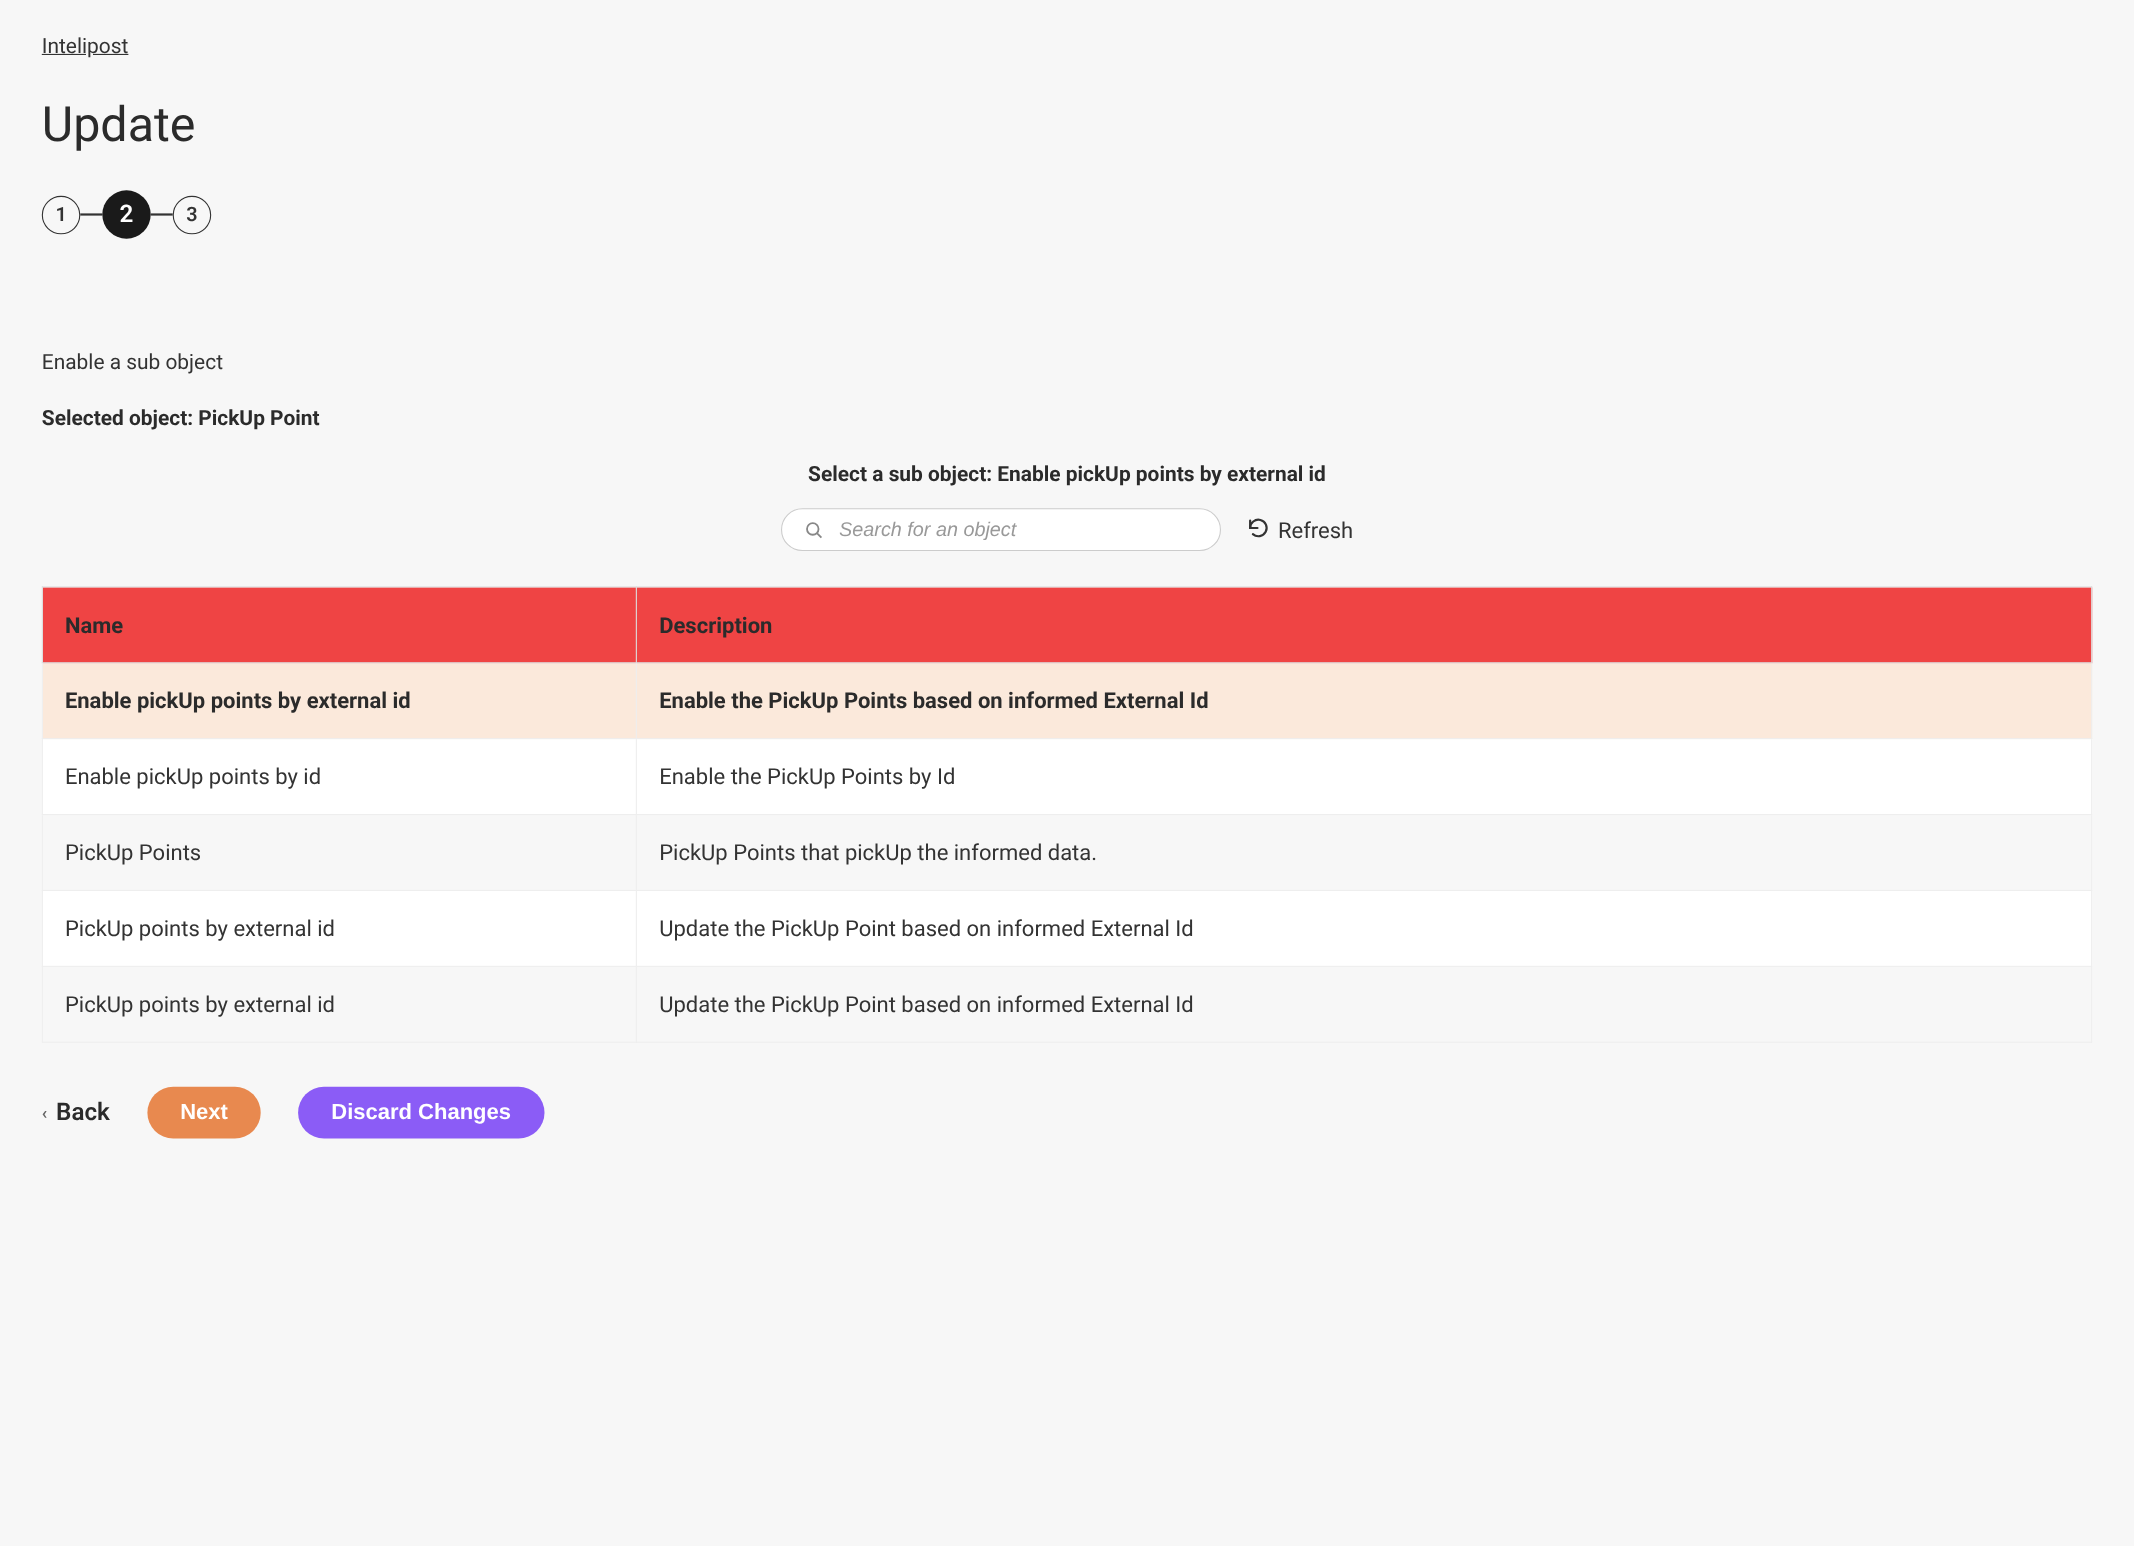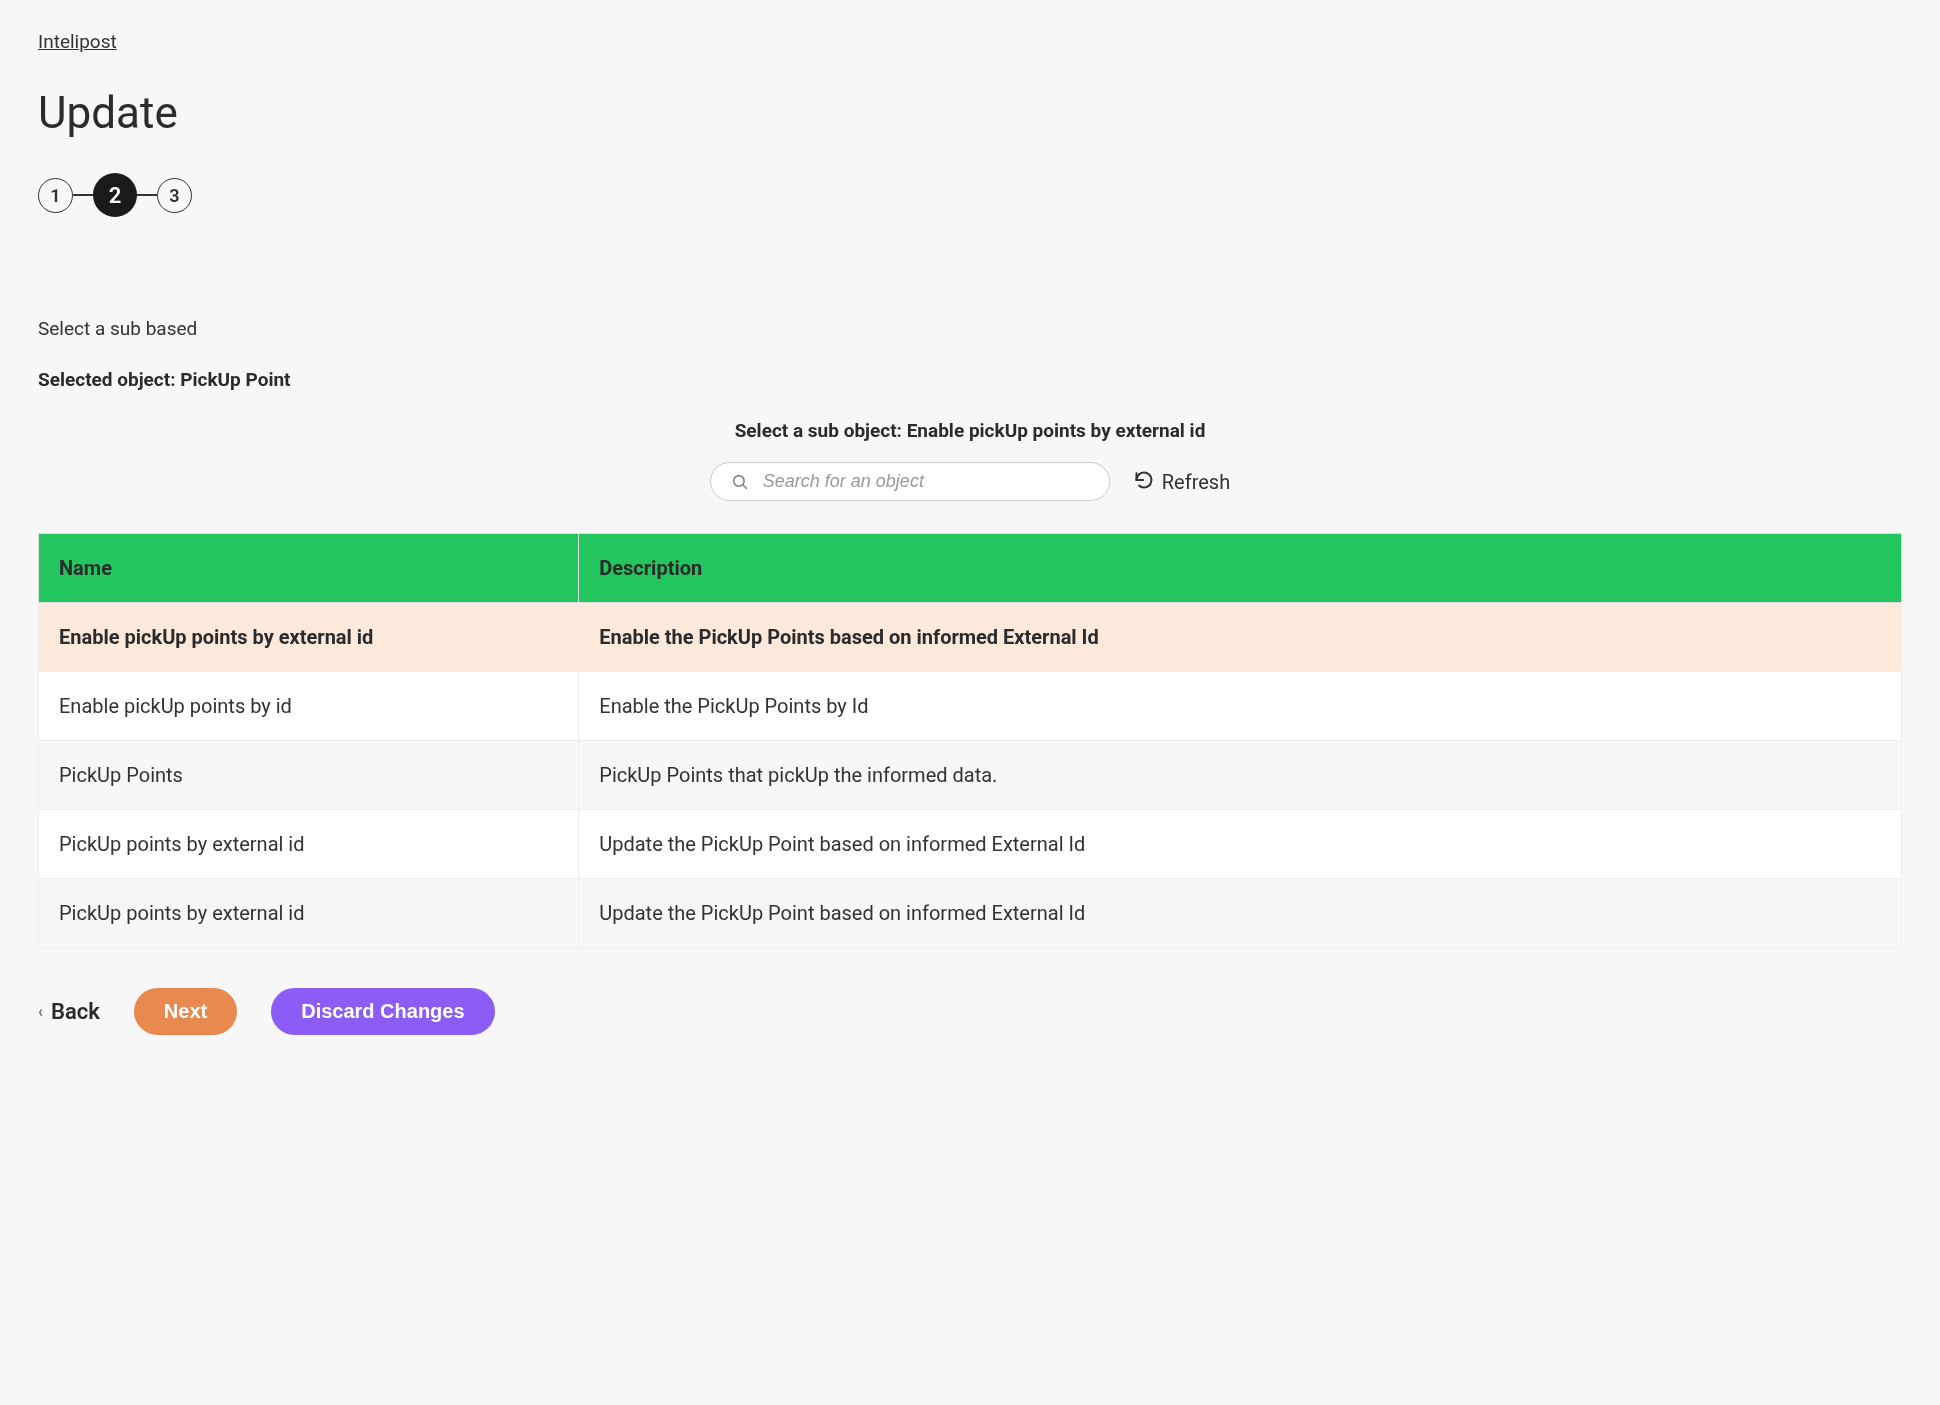--- a/index.html
+++ b/index.html
@@ -120,21 +120,21 @@
       font-size: 20px;
       color: #333;
       cursor: pointer;
     }
     .table {
       width: 100%;
       border-collapse: collapse;
       background: #fff;
     }
     .table th {
-      background: #22c55e;
+      background: #ef4444;
       font-size: 20px;
       font-weight: 700;
       color: #2b2b2b;
       text-align: left;
       padding: 22px 20px;
       border: 1px solid #ddd;
     }
     .table th:first-child {
       width: 29%;
     }
@@ -201,21 +201,21 @@
 <h1 class="page-title">Update</h1>
 
 <div class="stepper" id="stepper">
     <div class="step">1</div>
     <div class="step-connector"></div>
     <div class="step active">2</div>
     <div class="step-connector"></div>
     <div class="step">3</div>
   </div>
 
-<p class="instruction">Select a sub based</p>
+<p class="instruction">Enable a sub object</p>
 
 <p class="selected-object">Selected object: PickUp Point</p>
 
 <div class="sub-row">
   <div class="sub-object-label">Select a sub object: Enable pickUp points by external id</div>
   <div class="search-refresh">
     <div class="search-box">
       <svg width="18" height="18" viewBox="0 0 24 24" fill="none" stroke="#888" stroke-width="2.2">
           <circle cx="10.5" cy="10.5" r="7"></circle>
           <line x1="21" y1="21" x2="15.5" y2="15.5"></line>

